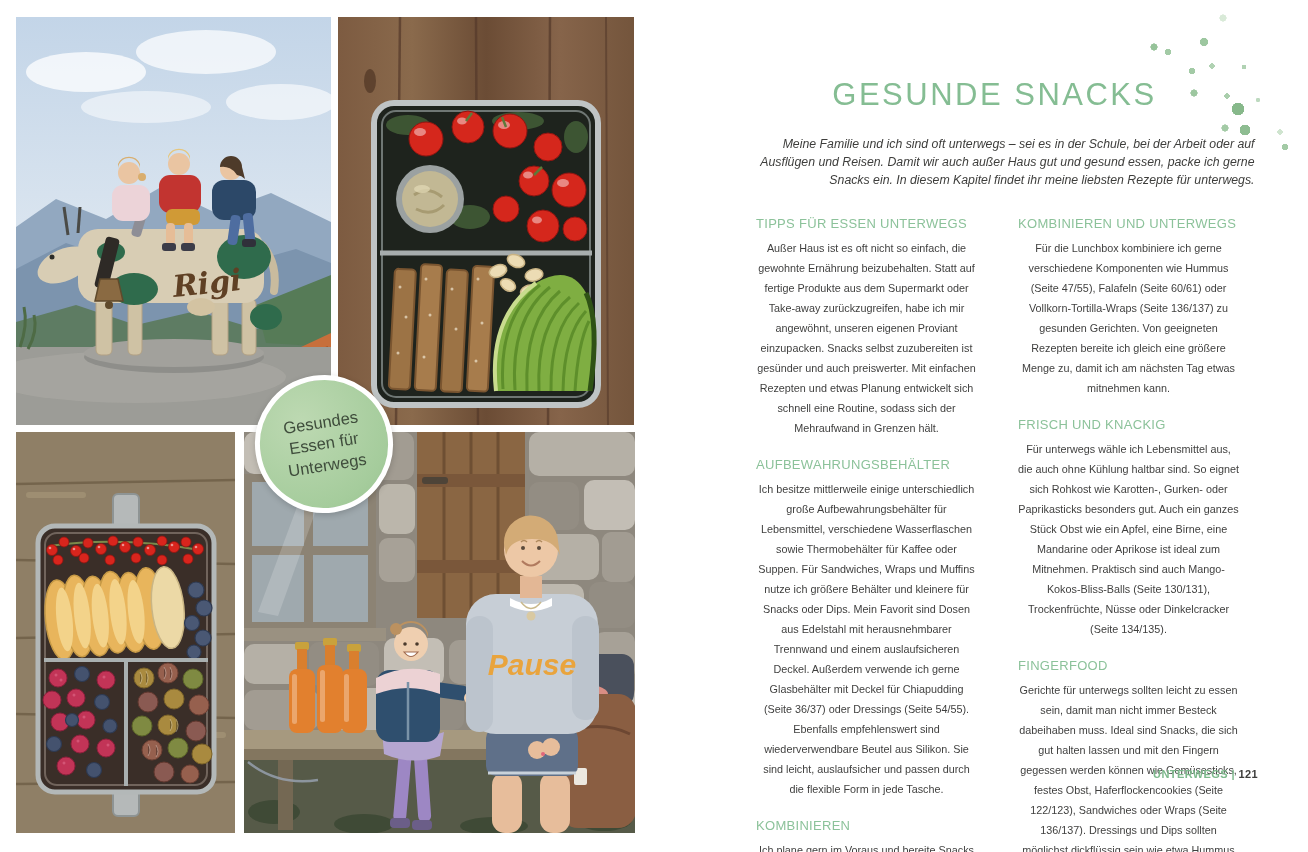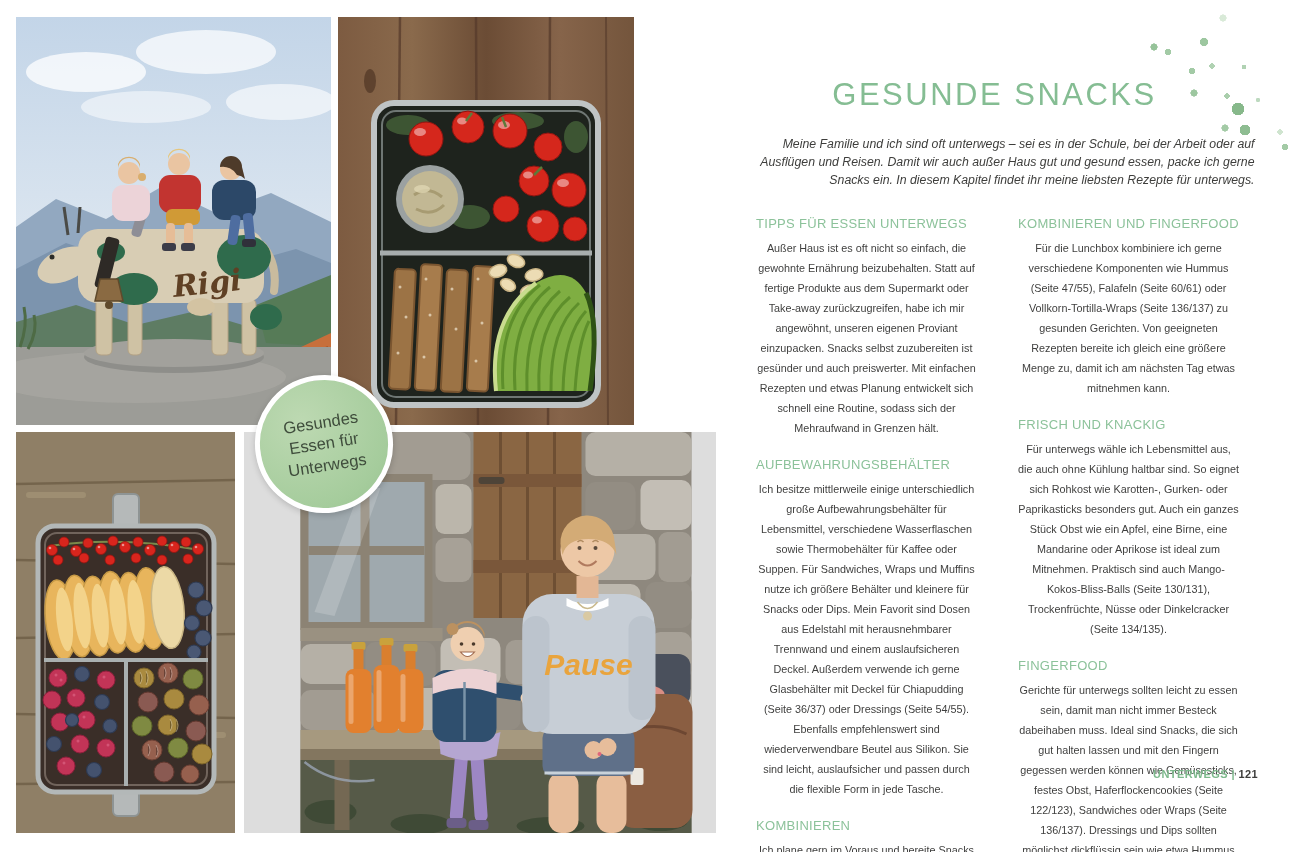--- a/index.html
+++ b/index.html
@@ -5,21 +5,21 @@
   html,body{margin:0;padding:0;}
   body{
     width:1308px;height:852px;position:relative;background:#ffffff;
     font-family:"Liberation Sans",sans-serif;overflow:hidden;color:#3e3e3c;
   }
   .photo{position:absolute;overflow:hidden;background:#ddd;}
   .photo svg{display:block;width:100%;height:100%;}
   #photo-cow{left:16px;top:17px;width:315px;height:408px;}
   #photo-bento-savory{left:338px;top:17px;width:296px;height:408px;}
   #photo-bento-fruit{left:16px;top:432px;width:219px;height:401px;}
-  #photo-family{left:244px;top:432px;width:440px;height:401px;padding-left:32px;}
+  #photo-family{left:244px;top:432px;width:391px;height:401px;}
 
   
   .badge{
     position:absolute;left:255px;top:375px;width:128px;height:128px;border-radius:50%;
     background:radial-gradient(circle at 35% 30%, #bdd9b2, #a5cc9c 72%, #98c28f 100%);
     border:5px solid #ffffff;box-shadow:0 2px 6px rgba(0,0,0,.18);
     display:flex;align-items:center;justify-content:center;transform:rotate(-9deg);
     z-index:5;
   }
   .badge .badge-text{
@@ -529,21 +529,21 @@
         <h3>AUFBEWAHRUNGSBEHÄLTER</h3>
         <p>Ich besitze mittlerweile einige unterschiedlich große Aufbewahrungsbehälter für Lebensmittel, verschiedene Wasserflaschen sowie Thermobehälter für Kaffee oder Suppen. Für Sandwiches, Wraps und Muffins nutze ich größere Behälter und kleinere für Snacks oder Dips. Mein Favorit sind Dosen aus Edelstahl mit herausnehmbarer Trennwand und einem auslaufsicheren Deckel. Außerdem verwende ich gerne Glasbehälter mit Deckel für Chiapudding (Seite 36/37) oder Dressings (Seite 54/55). Ebenfalls empfehlenswert sind wiederverwendbare Beutel aus Silikon. Sie sind leicht, auslaufsicher und passen durch die flexible Form in jede Tasche.</p>
       </div>
       <div class="section">
         <h3>KOMBINIEREN</h3>
         <p>Ich plane gern im Voraus und bereite Snacks häufig schon am Vorabend zu, wie zum Beispiel Müsliriegel (Seite 124/125), Proteinbällchen (Seite 128/129), Weggli (Seite 132/133) oder Overnight Oats (Seite 42/43) im Schraubglas. Auch Reste wie übriggebliebene Kartoffeln, Nudeln oder Getreide werfe ich nicht weg, sondern verwende sie als Zugabe für Wrap-Füllungen.</p>
       </div>
     </div>
     <div class="col">
       <div class="section">
-        <h3>KOMBINIEREN UND FINGERFOOD</h3>
+        <h3>KOMBINIEREN UND UNTERWEGS</h3>
         <p>Für die Lunchbox kombiniere ich gerne verschiedene Komponenten wie Hummus (Seite 47/55), Falafeln (Seite 60/61) oder Vollkorn-Tortilla-Wraps (Seite 136/137) zu gesunden Gerichten. Von geeigneten Rezepten bereite ich gleich eine größere Menge zu, damit ich am nächsten Tag etwas mitnehmen kann.</p>
       </div>
       <div class="section">
         <h3>FRISCH UND KNACKIG</h3>
         <p>Für unterwegs wähle ich Lebensmittel aus, die auch ohne Kühlung haltbar sind. So eignet sich Rohkost wie Karotten-, Gurken- oder Paprikasticks besonders gut. Auch ein ganzes Stück Obst wie ein Apfel, eine Birne, eine Mandarine oder Aprikose ist ideal zum Mitnehmen. Praktisch sind auch Mango-Kokos-Bliss-Balls (Seite 130/131), Trockenfrüchte, Nüsse oder Dinkelcracker (Seite 134/135).</p>
       </div>
       <div class="section">
         <h3>FINGERFOOD</h3>
         <p>Gerichte für unterwegs sollten leicht zu essen sein, damit man nicht immer Besteck dabeihaben muss. Ideal sind Snacks, die sich gut halten lassen und mit den Fingern gegessen werden können wie Gemüsesticks, festes Obst, Haferflockencookies (Seite 122/123), Sandwiches oder Wraps (Seite 136/137). Dressings und Dips sollten möglichst dickflüssig sein wie etwa Hummus (Seite 54/55) – dann läuft nichts aus und es gibt keine unschönen Flecken.</p>
       </div>

